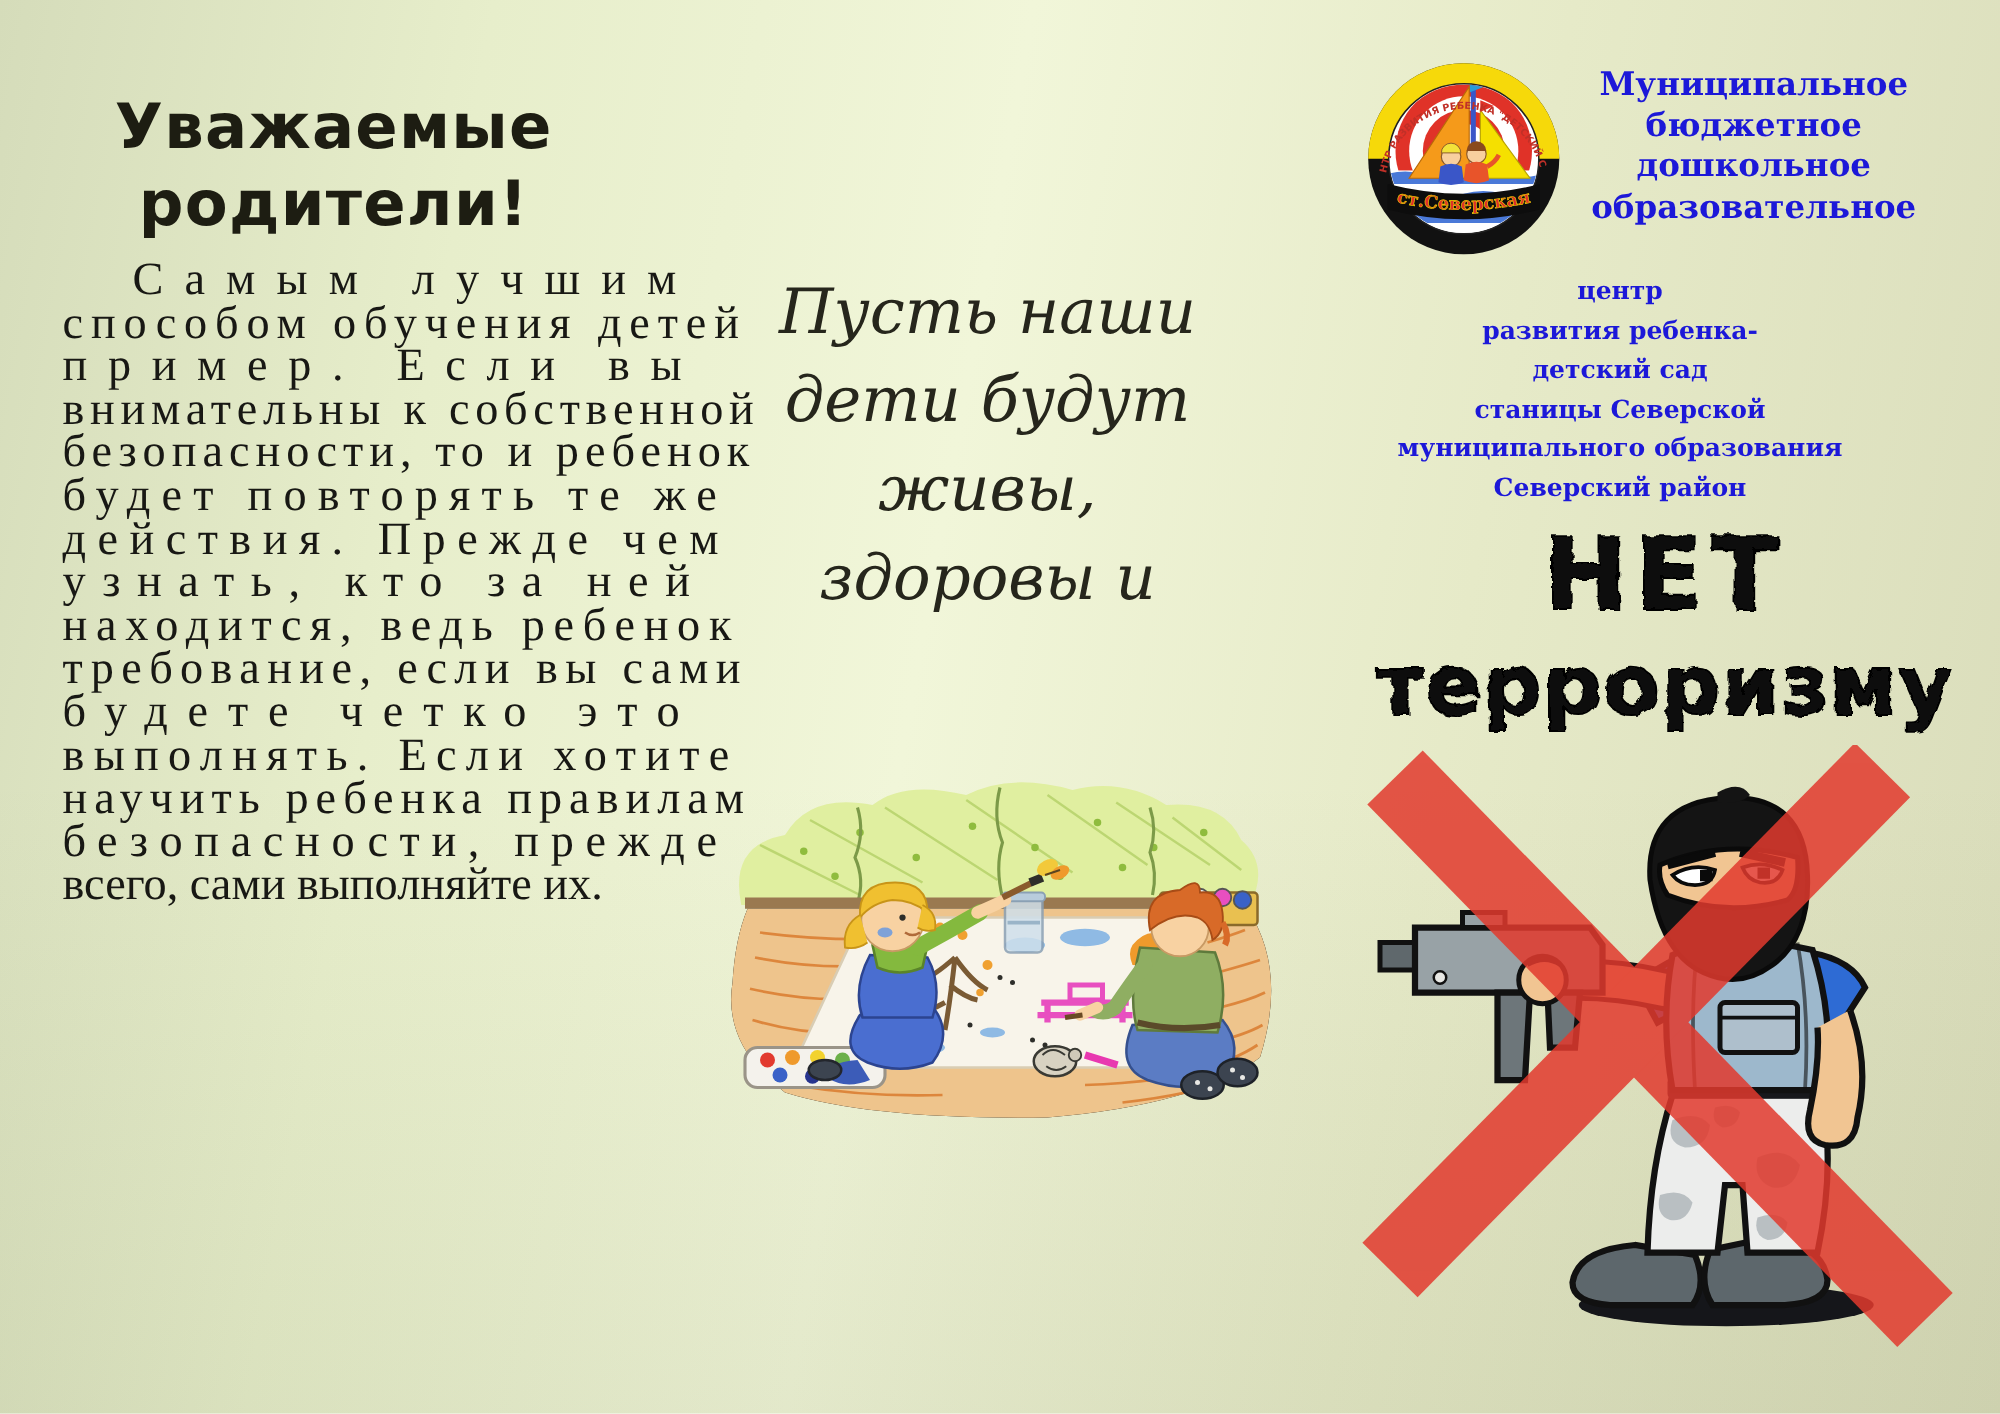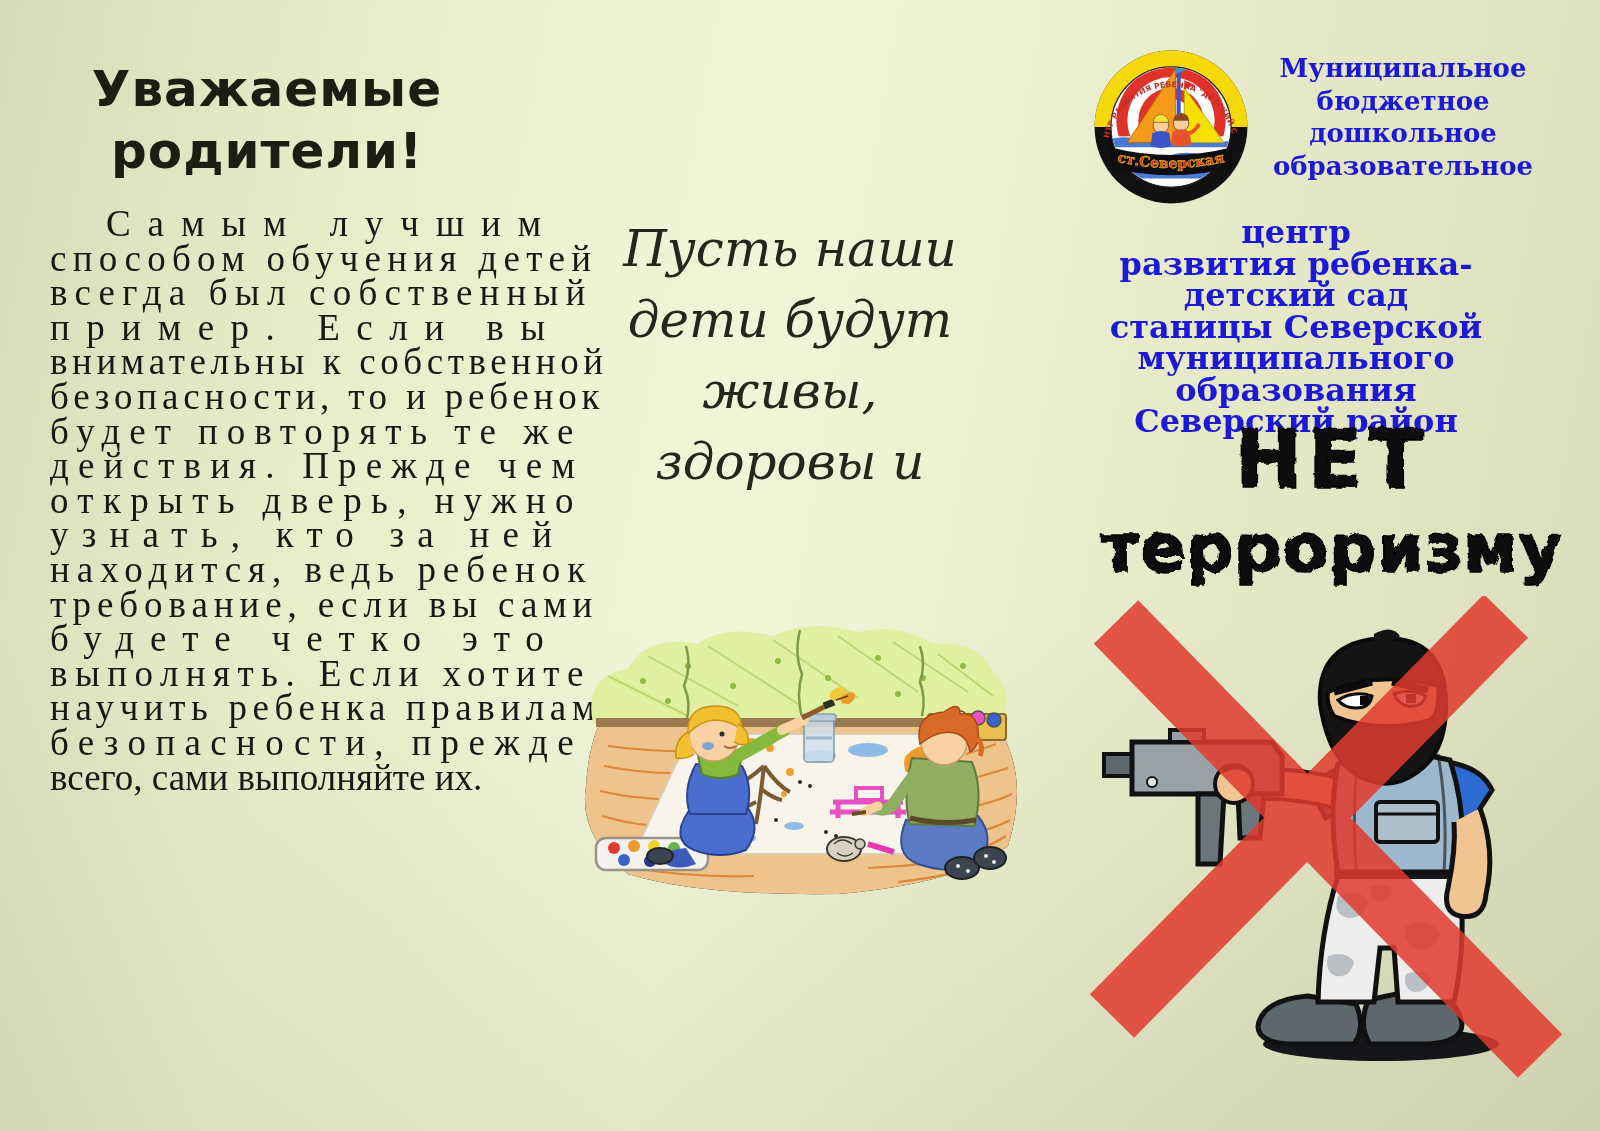--- a/index.html
+++ b/index.html
@@ -5,21 +5,21 @@
   html,body{margin:0;padding:0;}
   body{font-family:"Liberation Serif",serif;}
   .page{
     position:relative;width:1600px;height:1131px;overflow:hidden;
     background:
       linear-gradient(rgba(0,0,0,0) 55%, rgba(100,110,70,0.10) 100%),
       linear-gradient(100deg,#d5dcba 0%,#e7eecb 22%,#f1f6d9 46%,#e6eac8 70%,#d9dcba 100%);
   }
   
   .heading{
-    position:absolute;left:52px;top:24px;width:430px;text-align:center;
+    position:absolute;left:52px;top:36px;width:430px;text-align:center;
     font-family:"DejaVu Sans",sans-serif;font-weight:bold;font-size:50px;
     color:#1d1d12;letter-spacing:1px;
   }
   .hline{line-height:62px;}
   .para{
     position:absolute;left:50px;top:207px;width:444px;
     font-size:37px;color:#181814;
   }
   .jline{line-height:34.6px;white-space:nowrap;}
   .jline:first-child{padding-left:56px;}
@@ -33,21 +33,21 @@
   .kids-illustration{position:absolute;left:538px;top:606px;width:504px;height:302px;}
   
   .logo{position:absolute;left:1093px;top:48px;width:156px;height:158px;}
   .org-top{
     position:absolute;left:1252px;top:52px;width:302px;text-align:center;
     font-family:"DejaVu Serif",serif;font-weight:bold;font-size:26px;color:#1c18d8;
   }
   .org-top .oline{line-height:32.5px;}
   .org-bottom{
     position:absolute;left:1088px;top:217px;width:416px;text-align:center;
-    font-family:"DejaVu Serif",serif;font-weight:bold;font-size:32px;color:#1c18d8;
+    font-family:"DejaVu Serif",serif;font-weight:bold;font-size:20px;color:#1c18d8;
   }
   .org-bottom .oline{line-height:31.5px;}
   .slogan{
     position:absolute;left:1090px;top:412px;width:484px;text-align:center;
     font-family:"DejaVu Sans",sans-serif;font-weight:bold;color:#0c0c0c;
     filter:url(#roughen);
   }
   .slogan-line-1{font-size:80px;line-height:96px;letter-spacing:6px;-webkit-text-stroke:1.5px #000;}
   .slogan-line-2{font-size:66px;line-height:82px;letter-spacing:1px;-webkit-text-stroke:1.5px #000;white-space:nowrap;}
   .terror-illustration{position:absolute;left:1076px;top:596px;width:492px;height:482px;}
@@ -65,27 +65,25 @@
 <div class="page">
 
   <section>
     <h1 class="heading">
         <div class="hline"><span>Уважаемые</span></div>
         <div class="hline"><span>родители!</span></div>
       </h1>
     <div class="para">
         <div class="jline"><span style="letter-spacing: 16.8906px;">Самым лучшим</span></div>
         <div class="jline"><span style="letter-spacing: 6.28736px;">способом обучения детей</span></div>
-        <div class="jline"><span style="letter-spacing: 7.20668px;">всегда был собственный</span></div>
         <div class="jline"><span style="letter-spacing: 16.5281px;">пример. Если вы</span></div>
         <div class="jline"><span style="letter-spacing: 4.59875px;">внимательны к собственной</span></div>
         <div class="jline"><span style="letter-spacing: 4.80409px;">безопасности, то и ребенок</span></div>
         <div class="jline"><span style="letter-spacing: 8.95238px;">будет повторять те же</span></div>
         <div class="jline"><span style="letter-spacing: 9.17109px;">действия. Прежде чем</span></div>
-        <div class="jline"><span style="letter-spacing: 9.34688px;">открыть дверь, нужно</span></div>
         <div class="jline"><span style="letter-spacing: 13.2222px;">узнать, кто за ней</span></div>
         <div class="jline"><span style="letter-spacing: 6.95856px;">находится, ведь ребенок</span></div>
         <div class="jline"><span style="letter-spacing: 5.92122px;">требование, если вы сами</span></div>
         <div class="jline"><span style="letter-spacing: 15.8672px;">будете четко это</span></div>
         <div class="jline"><span style="letter-spacing: 7.43892px;">выполнять. Если хотите</span></div>
         <div class="jline"><span style="letter-spacing: 5.60417px;">научить ребенка правилам</span></div>
         <div class="jline"><span style="letter-spacing: 9.32656px;">безопасности, прежде</span></div>
         <div class="jline"><span>всего, сами выполняйте их.</span></div>
       </div>
   </section>

